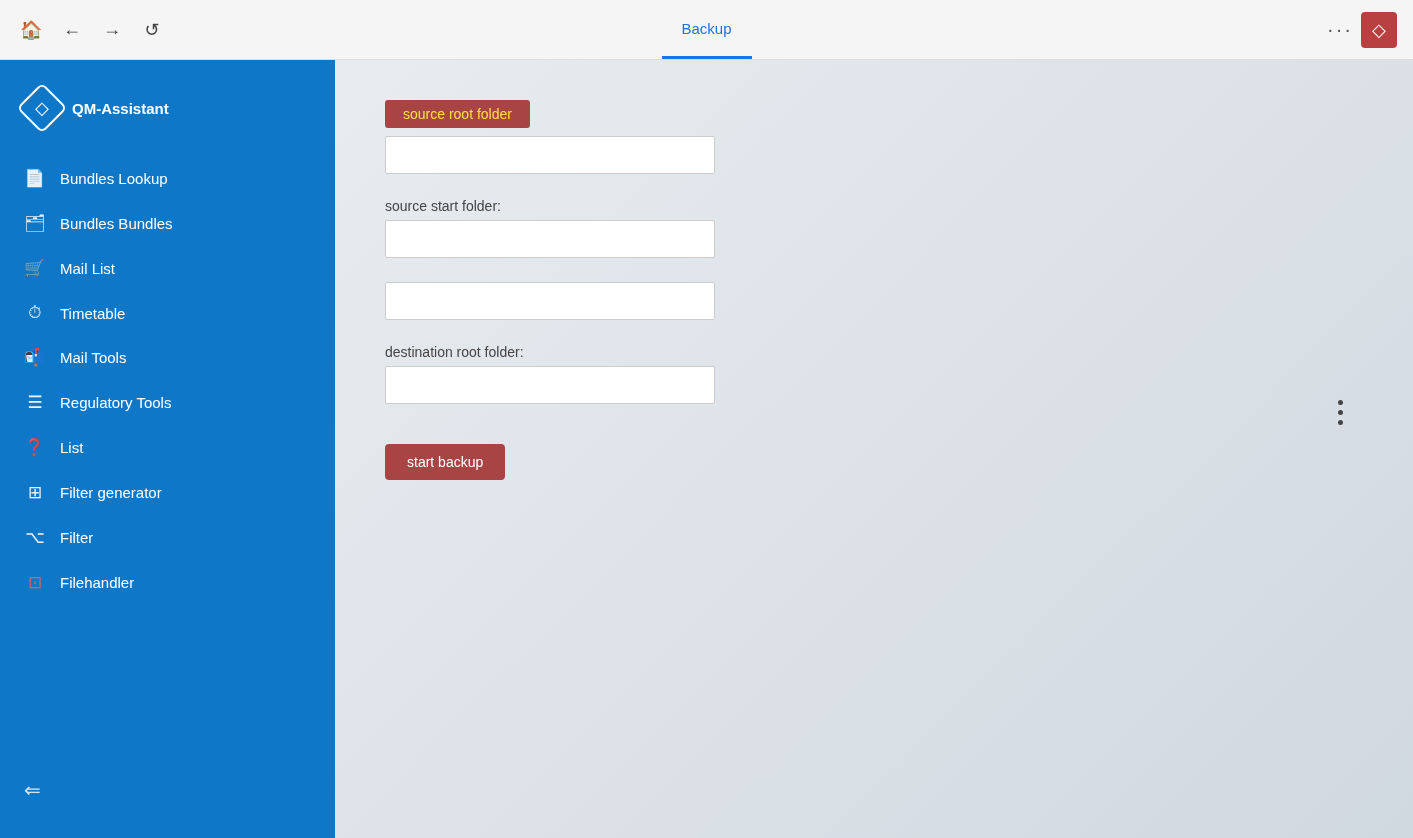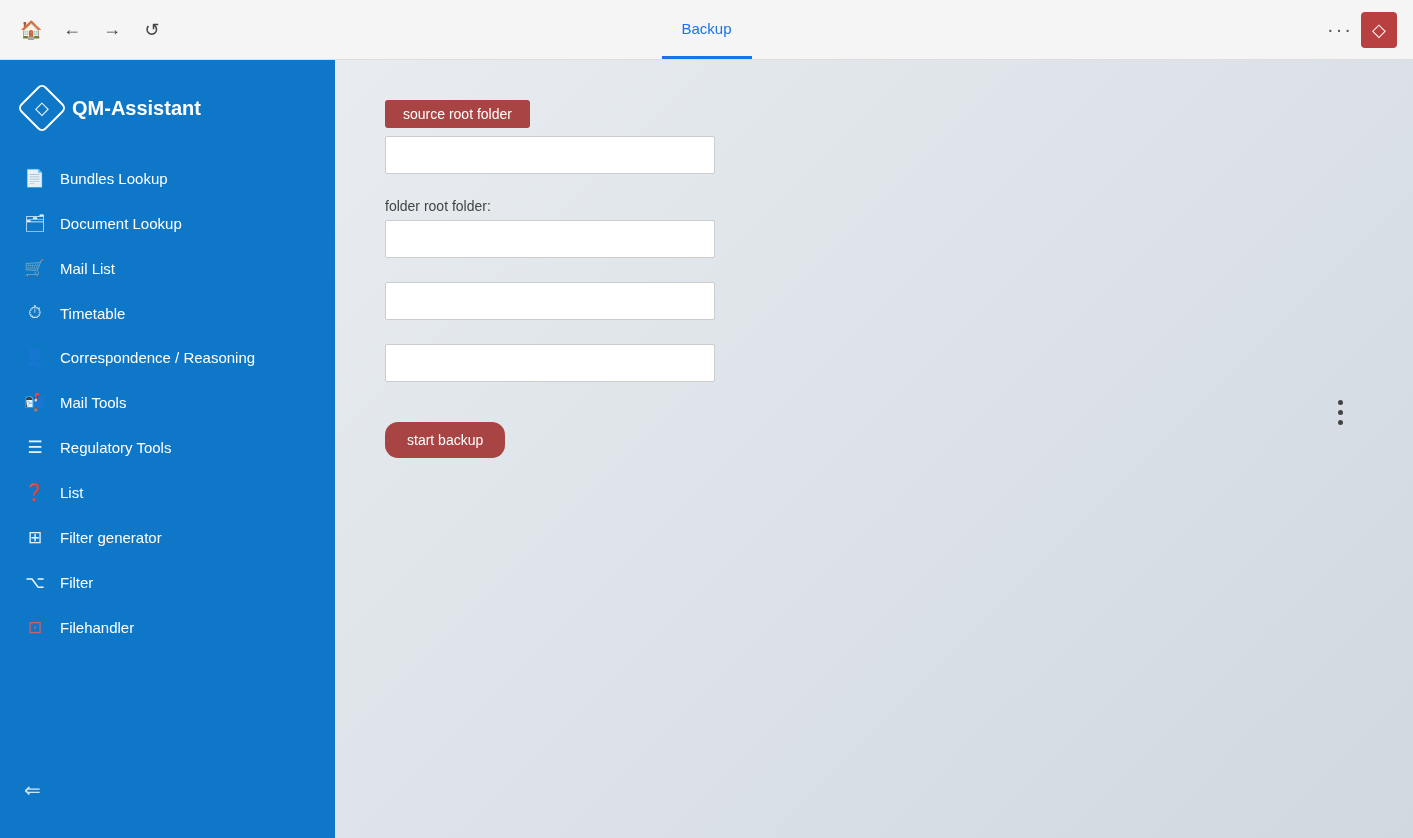--- a/index.html
+++ b/index.html
@@ -96,21 +96,21 @@
       border: 2.5px solid white;
       border-radius: 6px;
       display: flex; align-items: center; justify-content: center;
       color: white;
       font-size: 18px;
       transform: rotate(45deg);
     }
     .sidebar-brand-icon span { transform: rotate(-45deg); display: block; }
     .sidebar-brand-text {
       color: white;
-      font-size: 20px;
+      font-size: 15px;
       font-weight: 600;
     }
     .sidebar-item {
       display: flex;
       align-items: center;
       gap: 14px;
       padding: 12px 24px;
       color: white;
       font-size: 15px;
       cursor: pointer;
@@ -140,21 +140,21 @@
       padding: 40px 50px;
       overflow-y: auto;
     }
     .form-section { max-width: 700px; }
 
     .field-group { margin-bottom: 24px; }
 
     .field-badge {
       display: inline-block;
       background: #a84444;
-      color: #ffffff;
+      color: #fde047;
       padding: 6px 18px;
       font-size: 14px;
       font-weight: 500;
       border-radius: 3px;
       margin-bottom: 8px;
       cursor: default;
     }
     .field-label {
       font-size: 14px;
       color: #444;
@@ -173,21 +173,21 @@
       outline: none;
     }
 
     .start-backup-btn {
       background: #a84444;
       color: white;
       border: none;
       padding: 10px 22px;
       font-size: 14px;
       font-weight: 500;
-      border-radius: 13px;
+      border-radius: 4px;
       cursor: pointer;
       margin-top: 16px;
     }
     .dot { width: 5px; height: 5px; background: #444; border-radius: 50%; }
 
     .content-wrapper {
       position: relative;
     }
     .floating-dots {
       position: absolute;
@@ -226,33 +226,29 @@
       </div>
       <span class="sidebar-brand-text">QM-Assistant</span>
     </div>
 
     <div class="sidebar-item">
       <span class="sidebar-item-icon">📄</span>
       <span>Bundles Lookup</span>
     </div>
     <div class="sidebar-item">
       <span class="sidebar-item-icon">🗂</span>
-      <span>Document Lookup</span>
+      <span>Bundles Bundles</span>
     </div>
     <div class="sidebar-item">
       <span class="sidebar-item-icon">🛒</span>
       <span>Mail List</span>
     </div>
     <div class="sidebar-item">
       <span class="sidebar-item-icon">⏱</span>
       <span>Timetable</span>
-    </div>
-    <div class="sidebar-item">
-      <span class="sidebar-item-icon">👤</span>
-      <span>Correspondence / Reasoning</span>
     </div>
     <div class="sidebar-item">
       <span class="sidebar-item-icon">📬</span>
       <span>Mail Tools</span>
     </div>
     <div class="sidebar-item">
       <span class="sidebar-item-icon">☰</span>
       <span>Regulatory Tools</span>
     </div>
     <div class="sidebar-item">
@@ -282,31 +278,32 @@
       <div class="form-section">
 
         
         <div class="field-group">
           <div class="field-badge">source root folder</div>
           <input type="text" class="field-input" value="" style="">
         </div>
 
         
         <div class="field-group">
-          <div class="field-label">folder root folder:</div>
+          <div class="field-label">source start folder:</div>
           <input type="text" class="field-input" value="" style="">
         </div>
 
         
         <div class="field-group">
           <input type="text" class="field-input" value="" style="">
         </div>
 
         
         <div class="field-group">
+          <div class="field-label">destination root folder:</div>
           <input type="text" class="field-input" value="" style="">
         </div>
 
         
         <button class="start-backup-btn">start backup</button>
       </div>
 
       <div class="floating-dots">
         <div class="dot"></div>
         <div class="dot"></div>

